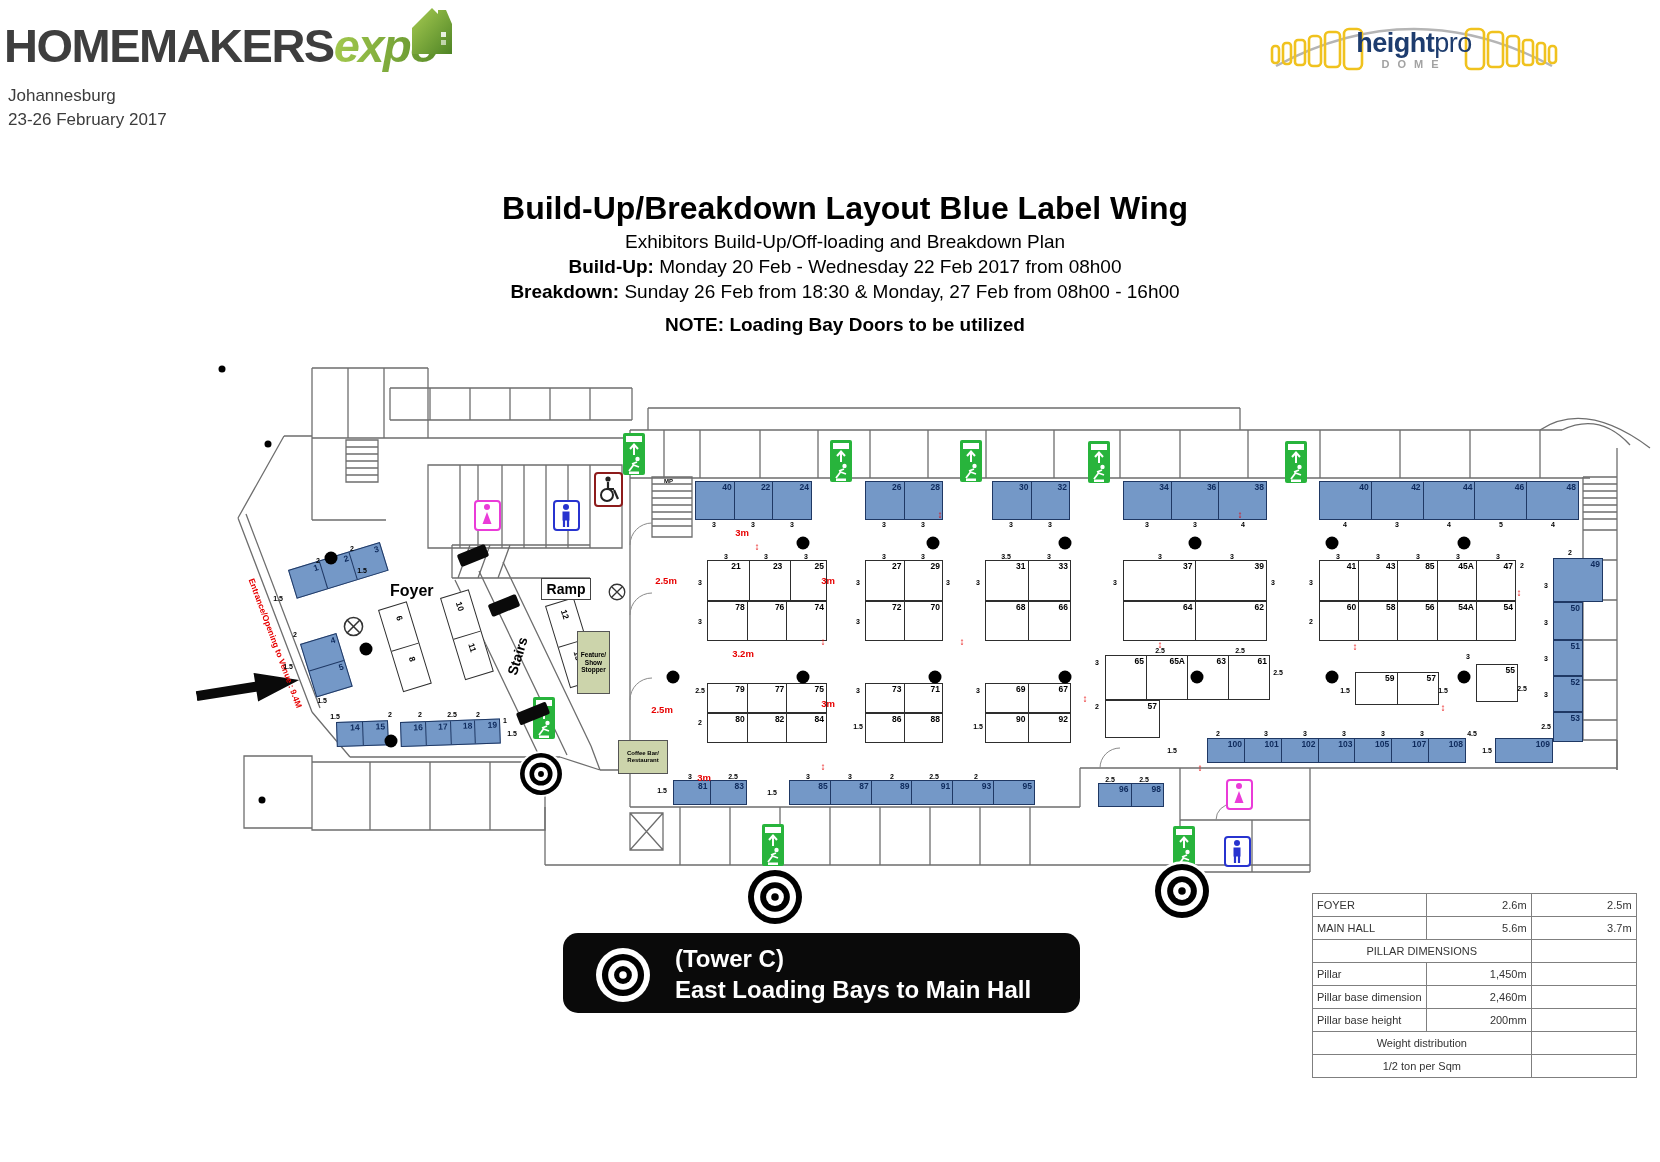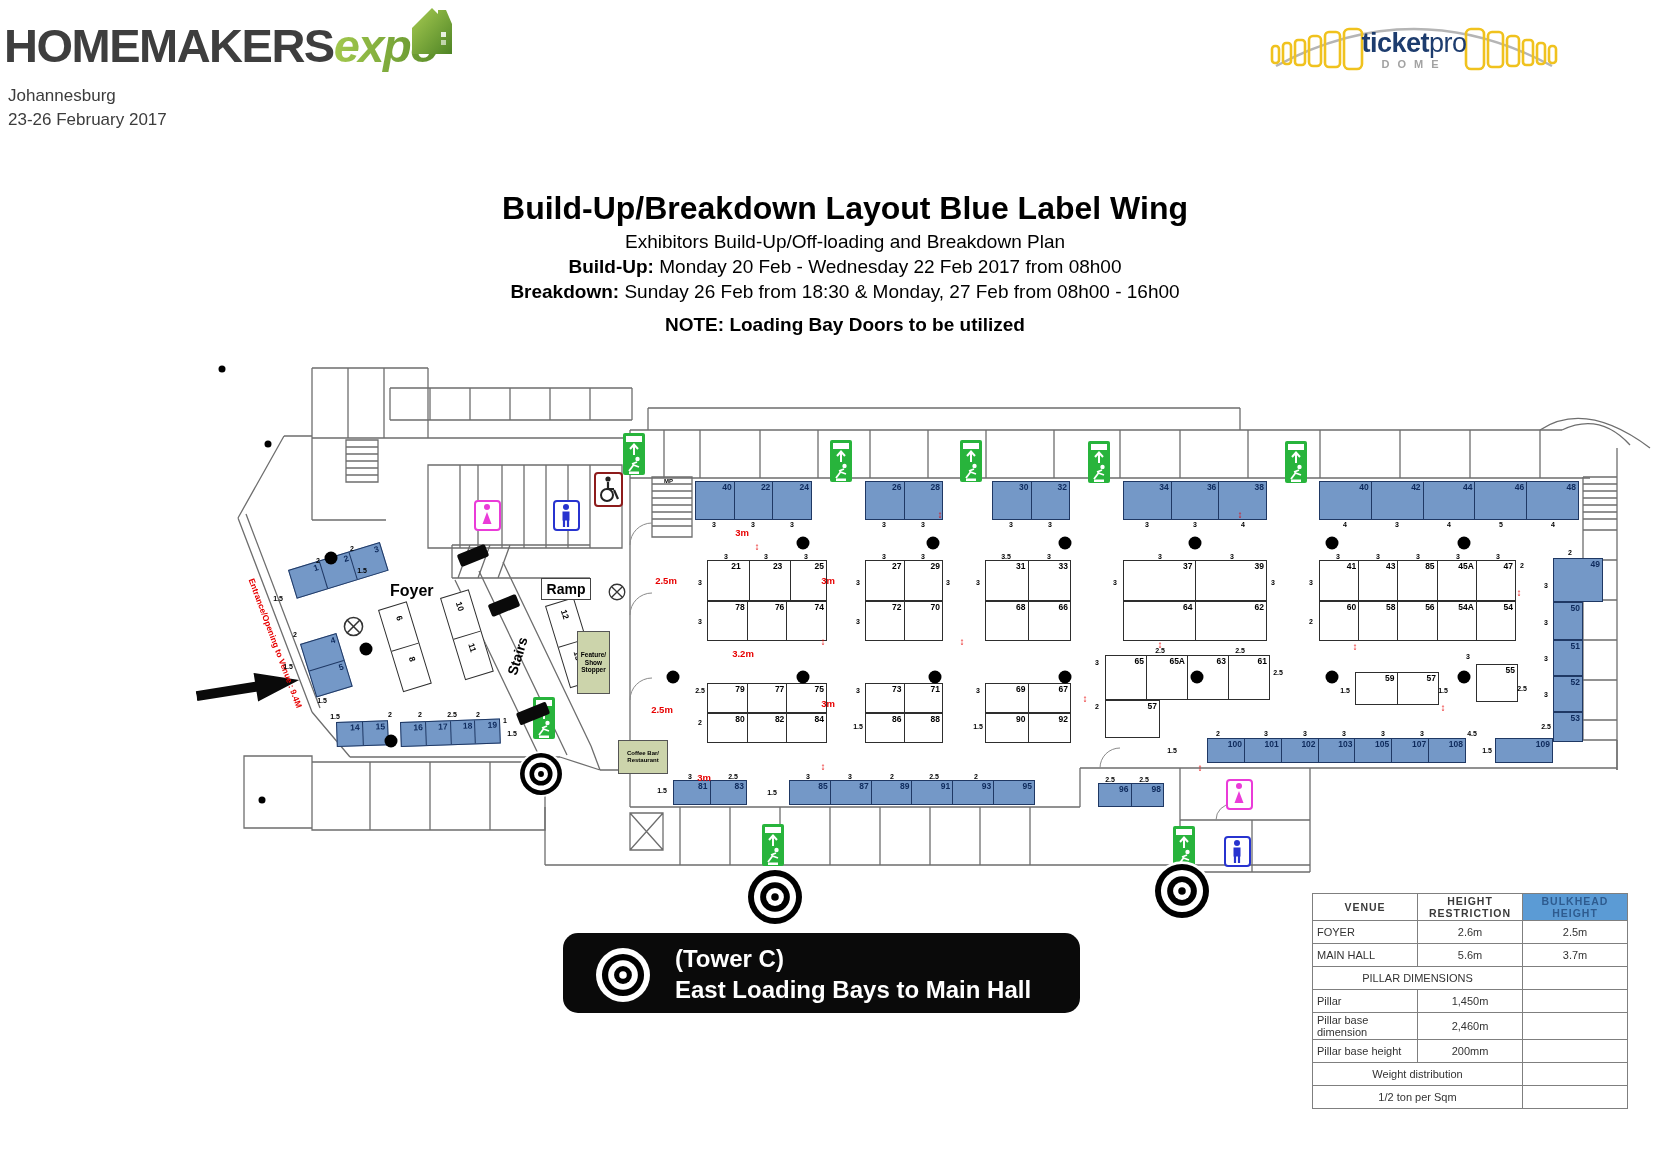--- a/index.html
+++ b/index.html
@@ -60,21 +60,21 @@
   .entrance-red{position:absolute;color:#e70000;font-size:8.5px;font-weight:700;transform-origin:0 0;white-space:nowrap;}
   
   .banner{position:absolute;left:563px;top:933px;width:517px;height:80px;background:#0a0a0a;border-radius:15px;}
   .banner-text{position:absolute;left:112px;top:10px;color:#fff;font-size:24px;font-weight:800;line-height:31px;}
   .banner-target{position:absolute;left:30px;top:12px;}
   
   .spec{position:absolute;left:1312px;top:893px;border-collapse:collapse;font-size:11px;color:#333;}
   .spec th,.spec td{border:1.2px solid #7f7f7f;height:23px;padding:1px 4px;box-sizing:border-box;}
   .spec th{width:105px;font-size:10.5px;letter-spacing:1px;color:#3a3a3a;text-align:center;font-weight:700;}
   .spec th.bh{background:#5b9bd5;color:#2e5b8f;}
-  .spec td.ctr{text-align:center;width:105px;}
+  .spec td.ctr{text-align:right;width:105px;}
   .spec td.span{text-align:center;}
 </style>
 </head>
 <body>
 
 <div class="page">
 
   <div class="logo-main"><span>HOMEMAKERS</span><span class="logo-accent">expo</span></div>
   <div class="logo-house">
     <svg width="46" height="50" viewBox="0 0 46 50">
@@ -103,21 +103,21 @@
         <rect x="57" y="26" width="15" height="35" rx="4"></rect>
         <rect x="76" y="23" width="18" height="40" rx="5"></rect>
         <rect x="198" y="23" width="18" height="40" rx="5"></rect>
         <rect x="220" y="26" width="15" height="35" rx="4"></rect>
         <rect x="239" y="30" width="12" height="30" rx="4"></rect>
         <rect x="255" y="34" width="10" height="25" rx="3"></rect>
         <rect x="269" y="37" width="8" height="21" rx="3"></rect>
         <rect x="281" y="40" width="7" height="17" rx="3"></rect>
       </g>
     </svg>
-    <div class="tp-text"><b>ticket</b><span>pro</span></div>
+    <div class="tp-text"><b>height</b><span>pro</span></div>
     <div class="tp-dome">DOME</div>
   </div>
 
   <div class="title-block">
     <div class="tb-title">Build-Up/Breakdown Layout Blue Label Wing</div>
     <div class="tb-sub">Exhibitors Build-Up/Off-loading and Breakdown Plan</div>
     <div class="tb-line"><b>Build-Up:</b><span> Monday 20 Feb - Wednesday 22 Feb 2017 from 08h00</span></div>
     <div class="tb-line"><b>Breakdown:</b><span> Sunday 26 Feb from 18:30 &amp; Monday, 27 Feb from 08h00 - 16h00</span></div>
     <div class="tb-note">NOTE: Loading Bay Doors to be utilized</div>
   </div>
@@ -842,25 +842,20 @@
         </svg></div>
     <div class="banner-text">
       <div>(Tower C)</div>
       <div>East Loading Bays to Main Hall</div>
     </div>
   </div>
 
   <table class="spec" id="spec-table">
       <tbody>
         <tr>
-          <th>VENUE</th>
-          <th>HEIGHT RESTRICTION</th>
-          <th class="bh">BULKHEAD HEIGHT</th>
-        </tr>
-        <tr>
           <td>FOYER</td>
           <td class="ctr">2.6m</td>
           <td class="ctr">2.5m</td>
         </tr>
         <tr>
           <td>MAIN HALL</td>
           <td class="ctr">5.6m</td>
           <td class="ctr">3.7m</td>
         </tr>
         <tr>

